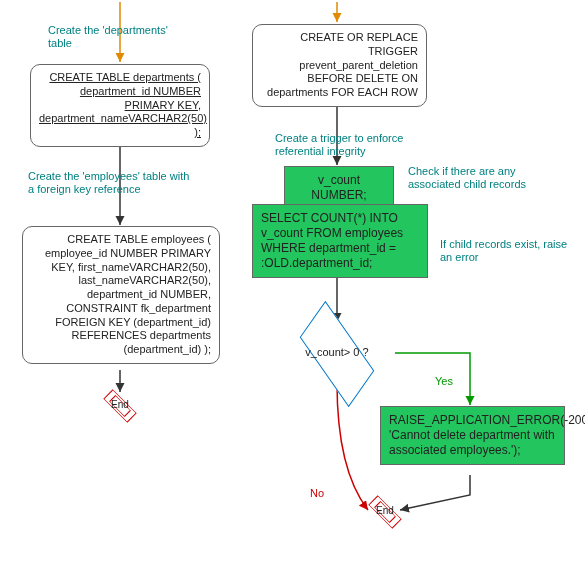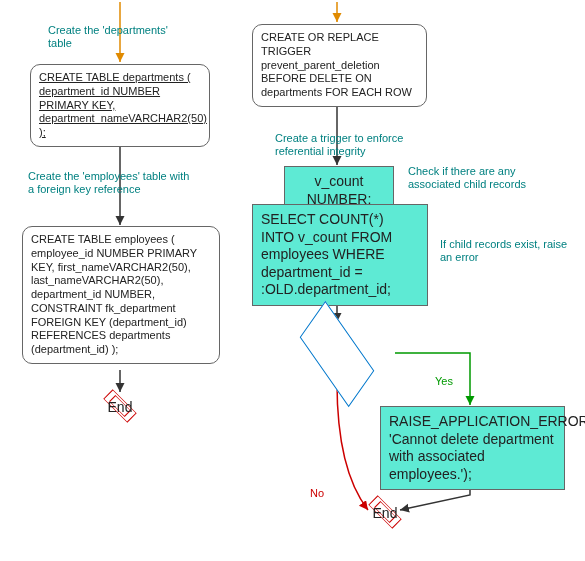--- a/index.html
+++ b/index.html
@@ -19,29 +19,29 @@
     color: #008080;
     line-height: 1.2;
   }
   .round-box {
     position: absolute;
     border: 1px solid #666;
     border-radius: 10px;
     background: #fff;
     font-size: 11px;
     color: #222;
-    text-align: left;
+    text-align: right;
     padding: 6px 8px;
     line-height: 1.25;
   }
   .rect-box {
     position: absolute;
     border: 1px solid #666;
-    background: #5eead4;
-    font-size: 14px;
+    background: #22c55e;
+    font-size: 12px;
     color: #222;
     text-align: left;
     padding: 6px 8px;
     line-height: 1.25;
   }
   .decision {
     position: absolute;
     width: 120px;
     height: 60px;
   }
@@ -84,21 +84,21 @@
     height: 16px;
     border: 1px solid #c00;
     transform: rotate(45deg) scaleY(0.55);
     top: 4px;
     left: 6px;
   }
   .end-box .txt {
     position: absolute;
     width: 34px;
     text-align: center;
-    font-size: 14px;
+    font-size: 10px;
     color: #222;
     top: 5px;
     left: 0;
   }
   .edge-label {
     position: absolute;
     font-size: 11px;
   }
   .edge-yes { color: #009900; }
   .edge-no  { color: #cc0000; }
@@ -143,21 +143,21 @@
 
   <path d="M470,475 L470,495 L400,510" fill="none" stroke="#333" stroke-width="1.5" marker-end="url(#arr-black)"></path>
 </svg>
 
 <div class="annotation" style="left:48px; top:24px; width:140px;">Create the 'departments' table</div>
 
 <div class="round-box" style="left:30px; top:64px; width:180px;text-decoration:underline;">CREATE TABLE departments ( department_id NUMBER PRIMARY KEY, department_nameVARCHAR2(50) );</div>
 
 <div class="annotation" style="left:28px; top:170px; width:170px;">Create the 'employees' table with a foreign key reference</div>
 
-<div class="round-box" style="left:22px; top:226px; width:198px; text-align:left;">CREATE TABLE employees ( employee_id NUMBER PRIMARY KEY, first_nameVARCHAR2(50), last_nameVARCHAR2(50), department_id NUMBER, CONSTRAINT fk_department FOREIGN KEY (department_id) REFERENCES departments (department_id) );</div>
+<div class="round-box" style="left:22px; top:226px; width:198px; text-align:right;">CREATE TABLE employees ( employee_id NUMBER PRIMARY KEY, first_nameVARCHAR2(50), last_nameVARCHAR2(50), department_id NUMBER, CONSTRAINT fk_department FOREIGN KEY (department_id) REFERENCES departments (department_id) );</div>
 
 <div class="end-box" style="left:103px; top:394px;">
   <div class="outer"></div>
     <div class="inner"></div>
   <div class="txt">End</div>
 </div>
 
 <div class="round-box" style="left:252px; top:24px; width:175px;">CREATE OR REPLACE TRIGGER prevent_parent_deletion BEFORE DELETE ON departments FOR EACH ROW</div>
 
 <div class="annotation" style="left:275px; top:132px; width:160px;">Create a trigger to enforce referential integrity</div>
@@ -165,20 +165,21 @@
 <div class="rect-box" style="left:284px; top:166px; width:110px; text-align:center;">v_count NUMBER;</div>
 
 <div class="annotation" style="left:408px; top:165px; width:150px;">Check if there are any associated child records</div>
 
 <div class="rect-box" style="left:252px; top:204px; width:176px;">SELECT COUNT(*) INTO v_count FROM employees WHERE department_id = :OLD.department_id;</div>
 
 <div class="annotation" style="left:440px; top:238px; width:130px;">If child records exist, raise an error</div>
 
 <div class="decision" style="left:277px; top:324px;">
   <div class="diamond"></div>
+  <div class="label">v_count&gt; 0 ?</div>
 </div>
 
 <div class="edge-label edge-yes" style="left:435px; top:375px;">Yes</div>
 <div class="edge-label edge-no" style="left:310px; top:455px;margin-top:32px;">No</div>
 
 <div class="rect-box" style="left:380px; top:406px; width:185px;">RAISE_APPLICATION_ERROR(-20001, 'Cannot delete department with associated employees.');</div>
 
 <div class="end-box" style="left:368px; top:500px;">
   <div class="outer"></div>
     <div class="inner"></div>

